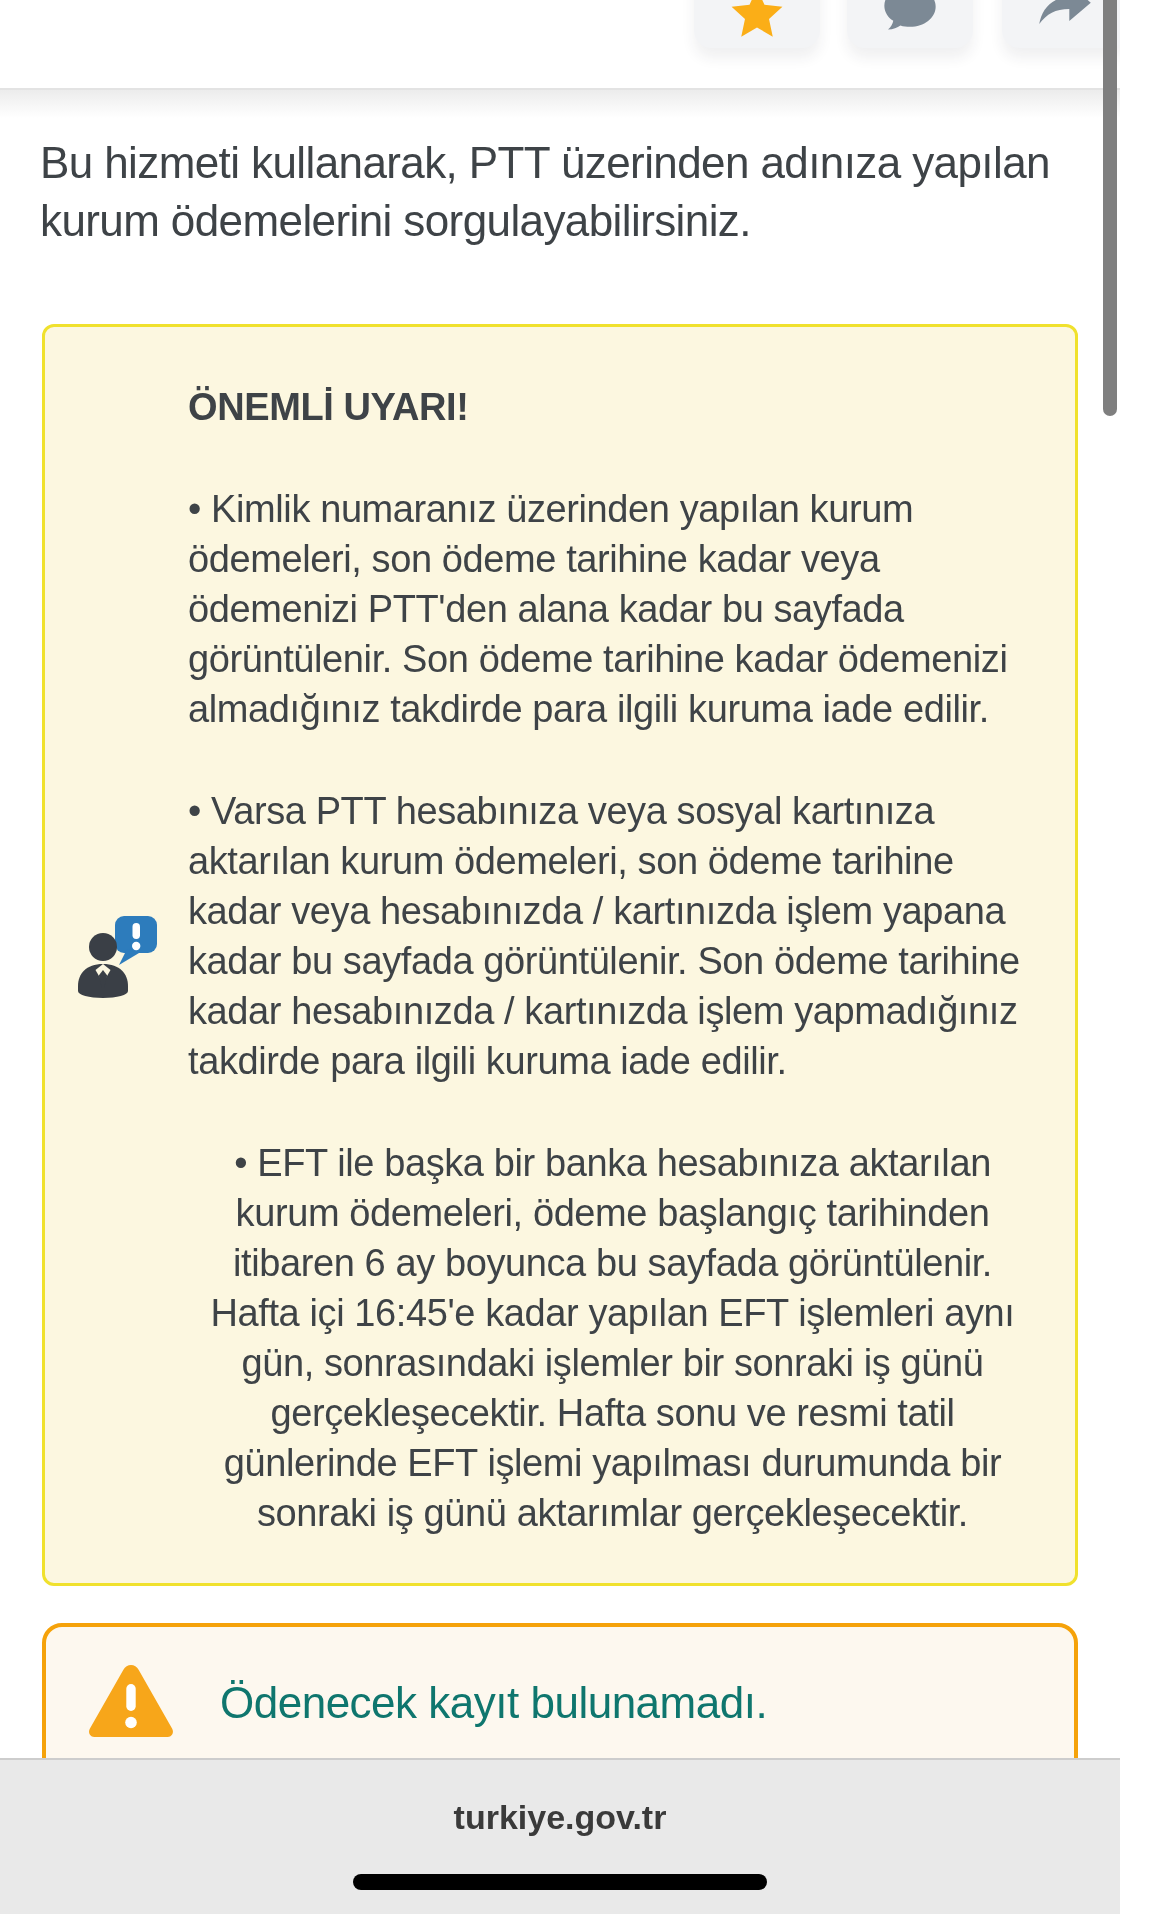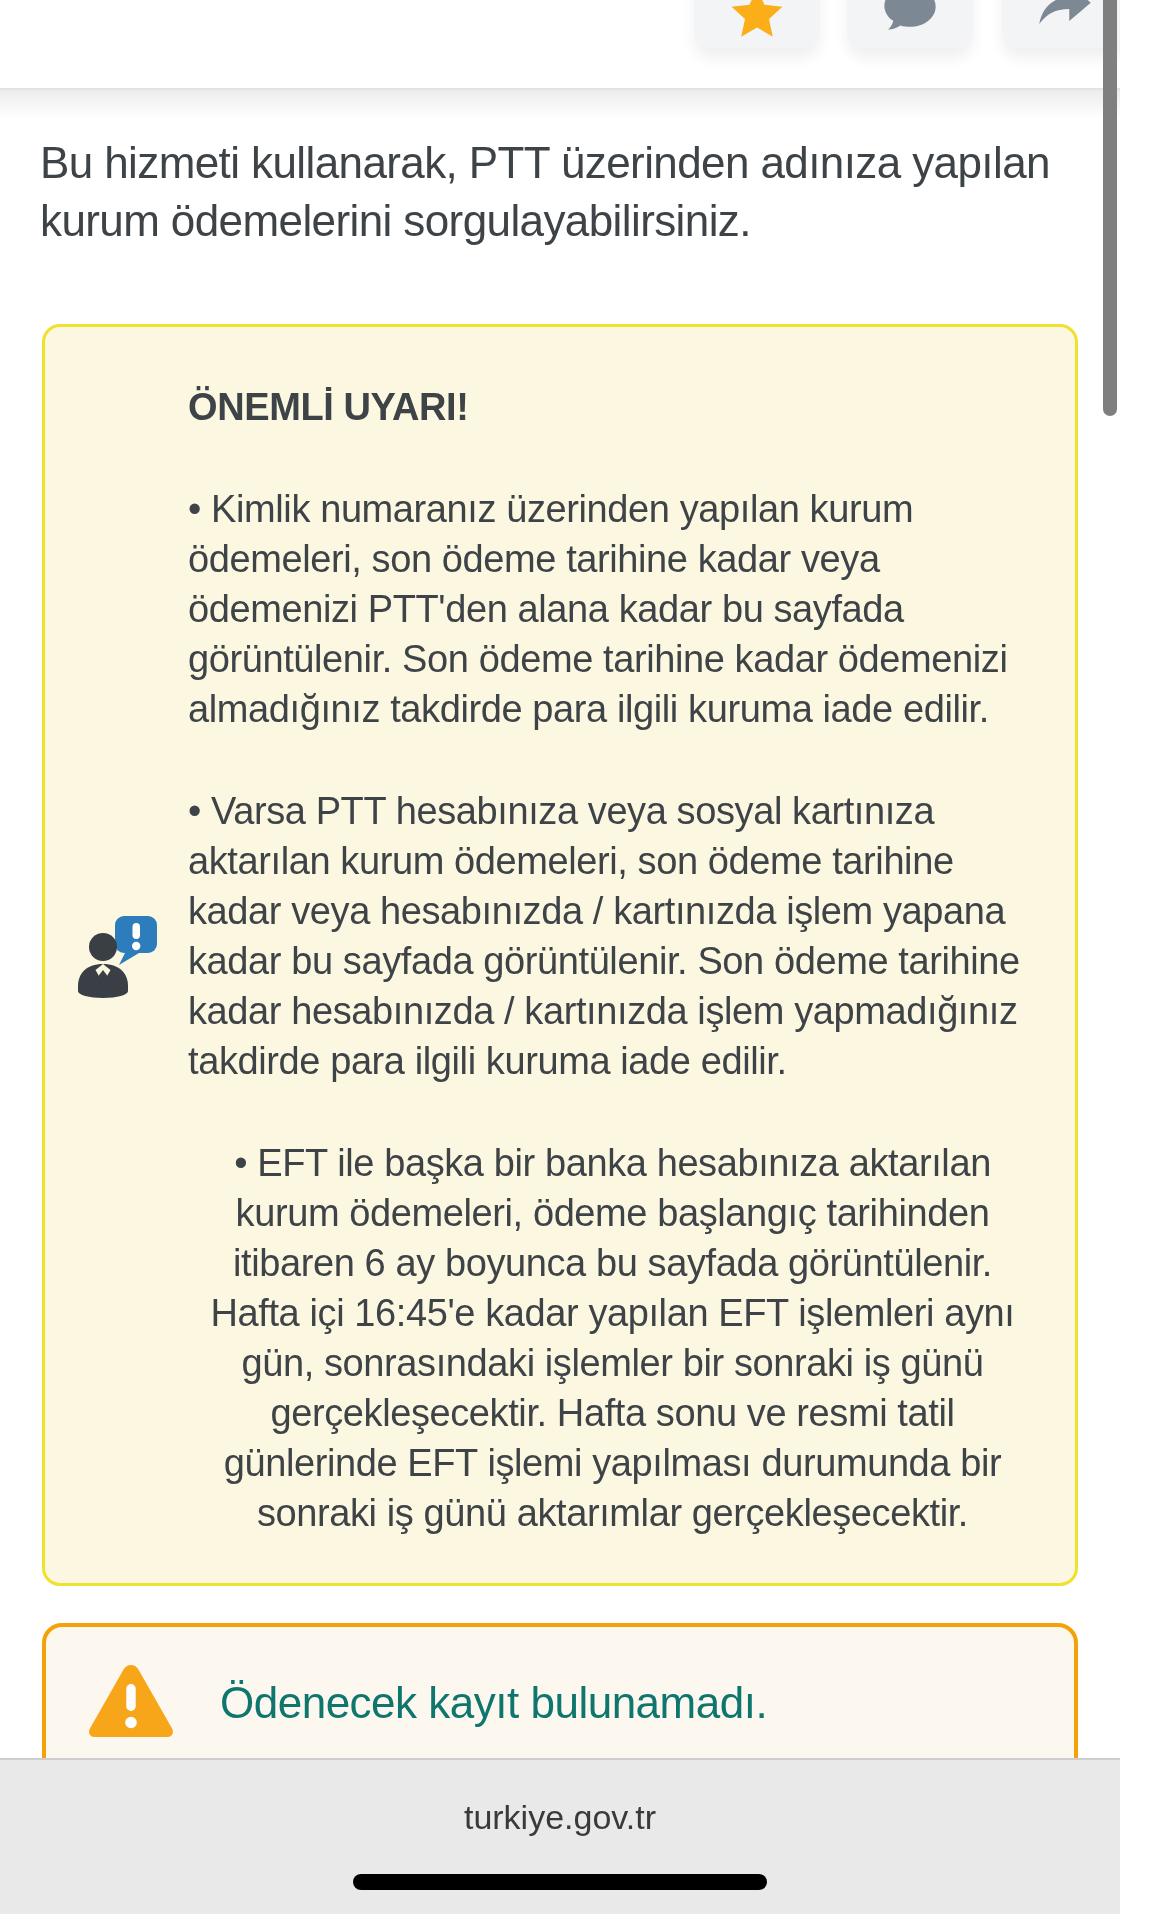--- a/index.html
+++ b/index.html
@@ -53,21 +53,21 @@
     line-height:58px;
     letter-spacing:-0.6px;
   }
   
   .notice-box{
     display:flex;
     align-items:center;
     margin:74px 42px 0 42px;
     background:#fcf7e0;
     border:3px solid #f0e12d;
-    border-radius:18px;
+    border-radius:12px;
     padding:55px 38px 45px 0;
     box-sizing:border-box;
   }
   .notice-icon-col{
     flex:0 0 143px;
     display:flex;
     align-items:center;
     justify-content:center;
   }
   .notice-text{flex:1;}
@@ -107,21 +107,21 @@
     position:absolute;
     left:0;right:0;top:1758px;bottom:0;
     background:#e9e9e9;
     border-top:2px solid #cdcdcd;
     text-align:center;
   }
   .footer-brand{
     display:inline-block;
     margin-top:38px;
     font-size:34px;
-    font-weight:normal;
+    font-weight:bold;
     color:#3a3a3a;
   }
   .home-indicator{
     position:absolute;
     left:50%;top:114px;
     transform:translateX(-50%);
     width:414px;height:16px;
     background:#000000;
     border-radius:9px;
   }

